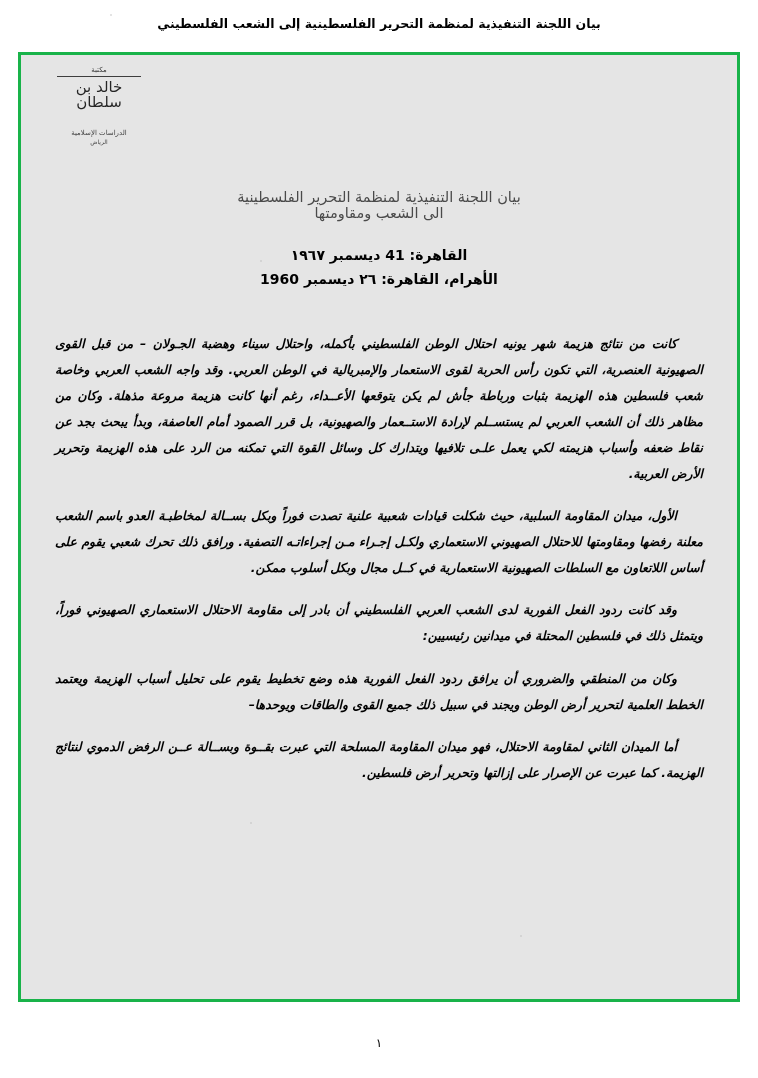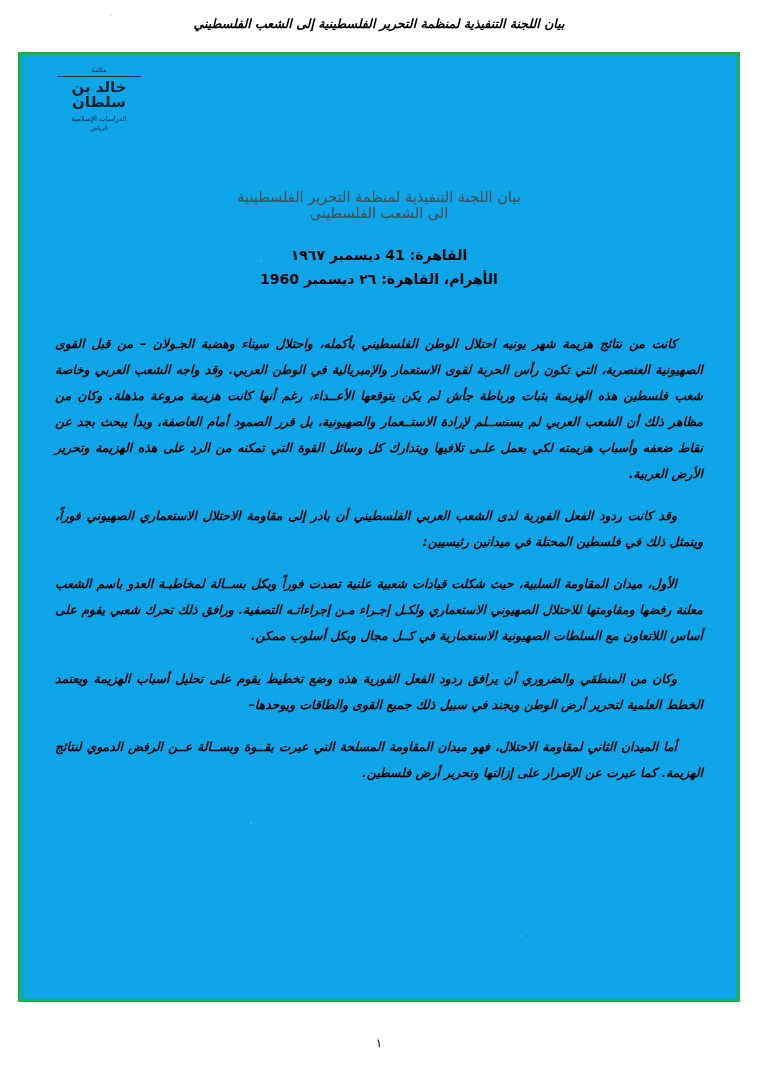--- a/index.html
+++ b/index.html
@@ -27,33 +27,32 @@
   .running-header {
     position: absolute;
     top: 16px;
     left: 0;
     width: 758px;
     text-align: center;
     font-size: 12.5px;
     font-weight: bold;
     letter-spacing: 0;
     direction: rtl;
-    font-style: italic;
   }
 
   
   .frame {
     position: absolute;
     top: 52px;
     right: 18px;
     left: 18px;
     height: 950px;
     border: 3px solid #19b34a;
     box-sizing: border-box;
-    background: #0ea5e9;
+    background: #e5e5e5;
   }
 
   .frame-inner {
     position: absolute;
     top: 0; right: 0; left: 0; bottom: 0;
     padding: 14px 34px 10px 34px;
     box-sizing: border-box;
     direction: rtl;
   }
 
@@ -72,27 +71,27 @@
   .stamp .stamp-top {
     font-size: 7px;
     letter-spacing: 0.5px;
     border-bottom: 1.5px solid #222;
     padding-bottom: 2px;
     margin-bottom: 3px;
     opacity: .85;
   }
   .stamp .stamp-mid {
     font-size: 15px;
-    font-weight: bold;
+    font-weight: normal;
     letter-spacing: 0.5px;
     opacity: .9;
   }
   .stamp .stamp-bot {
     font-size: 7px;
-    margin-top: 6px;
+    margin-top: 20px;
     opacity: .8;
   }
   .stamp .stamp-sub {
     font-size: 6px;
     margin-top: 2px;
     opacity: .75;
   }
 
   
   .title-block {
@@ -172,32 +171,32 @@
 
       <div class="stamp">
         <div class="stamp-top">مكتبة</div>
         <div class="stamp-mid">خالد بن سلطان</div>
         <div class="stamp-bot">الدراسات الإسلامية</div>
         <div class="stamp-sub">الرياض</div>
       </div>
 
       <div class="title-block">
         <div class="doc-title-line1">بيان اللجنة التنفيذية لمنظمة التحرير الفلسطينية</div>
-        <div class="doc-title-line2">الى الشعب الفلسطينى</div>
+        <div class="doc-title-line2">الى الشعب ومقاومتها</div>
       </div>
 
       <div class="dateline">
         <div class="line">القاهرة: 41 ديسمبر ١٩٦٧</div>
         <div class="line">الأهرام، القاهرة: ٢٦ ديسمبر 1960</div>
       </div>
 
       <div class="body-text">
         <p class="first">كانت من نتائج هزيمة شهر يونيه احتلال الوطن الفلسطيني بأكمله، واحتلال سيناء وهضبة الجـولان – من قبل القوى الصهيونية العنصرية، التي تكون رأس الحربة لقوى الاستعمار والإمبريالية في الوطن العربي. وقد واجه الشعب العربي وخاصة شعب فلسطين هذه الهزيمة بثبات ورباطة جأش لم يكن يتوقعها الأعــداء، رغم أنها كانت هزيمة مروعة مذهلة. وكان من مظاهر ذلك أن الشعب العربي لم يستســلم لإرادة الاستــعمار والصهيونية، بل قرر الصمود أمام العاصفة، وبدأ يبحث بجد عن نقاط ضعفه وأسباب هزيمته لكي يعمل علـى تلافيها ويتدارك كل وسائل القوة التي تمكنه من الرد على هذه الهزيمة وتحرير الأرض العربية.</p>
+        <p>الأول، ميدان المقاومة السلبية، حيث شكلت قيادات شعبية علنية تصدت فوراً وبكل بســالة لمخاطبـة العدو باسم الشعب معلنة رفضها ومقاومتها للاحتلال الصهيوني الاستعماري ولكـل إجـراء مـن إجراءاتـه التصفية. ورافق ذلك تحرك شعبي يقوم على أساس اللاتعاون مع السلطات الصهيونية الاستعمارية في كــل مجال وبكل أسلوب ممكن.</p>
         <p>وقد كانت ردود الفعل الفورية لدى الشعب العربي الفلسطيني أن بادر إلى مقاومة الاحتلال الاستعماري الصهيوني فوراً، ويتمثل ذلك في فلسطين المحتلة في ميدانين رئيسيين:</p>
-        <p>الأول، ميدان المقاومة السلبية، حيث شكلت قيادات شعبية علنية تصدت فوراً وبكل بســالة لمخاطبـة العدو باسم الشعب معلنة رفضها ومقاومتها للاحتلال الصهيوني الاستعماري ولكـل إجـراء مـن إجراءاتـه التصفية. ورافق ذلك تحرك شعبي يقوم على أساس اللاتعاون مع السلطات الصهيونية الاستعمارية في كــل مجال وبكل أسلوب ممكن.</p>
         <p>وكان من المنطقي والضروري أن يرافق ردود الفعل الفورية هذه وضع تخطيط يقوم على تحليل أسباب الهزيمة ويعتمد الخطط العلمية لتحرير أرض الوطن ويجند في سبيل ذلك جميع القوى والطاقات ويوحدها–</p>
         <p>أما الميدان الثاني لمقاومة الاحتلال، فهو ميدان المقاومة المسلحة التي عبرت بقــوة وبســالة عــن الرفض الدموي لنتائج الهزيمة. كما عبرت عن الإصرار على إزالتها وتحرير أرض فلسطين.</p>
       </div>
 
     </div>
   </div>
 
   <div class="page-number">١</div>
 
   <span class="speck" style="top:14px;left:110px;width:2px;height:2px;"></span>

